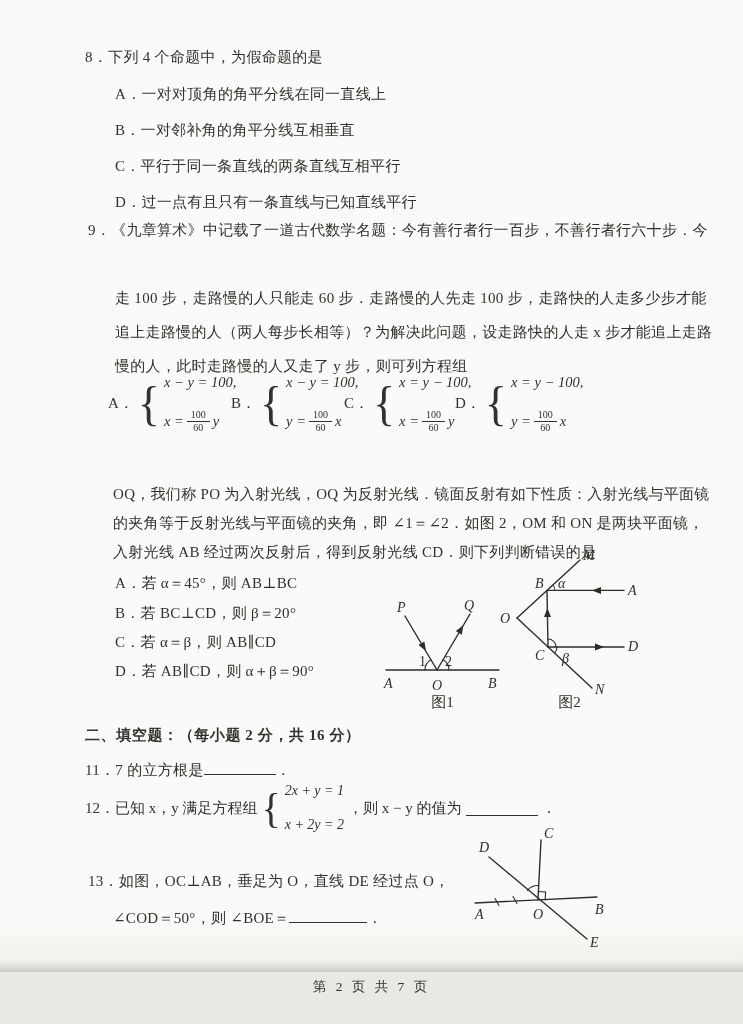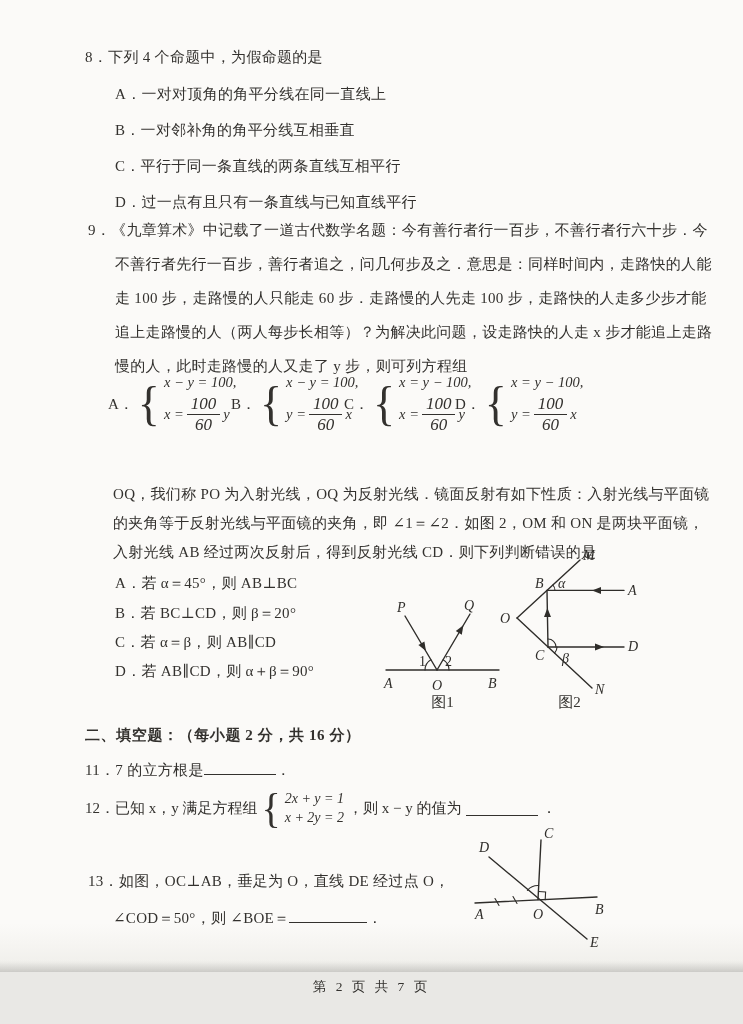--- a/index.html
+++ b/index.html
@@ -11,24 +11,24 @@
   }
   .page::after{content:"";position:absolute;left:0;right:0;bottom:0;height:12px;
     background:linear-gradient(180deg,rgba(0,0,0,0),rgba(0,0,0,.08));pointer-events:none;}
   .t{position:absolute;font-size:15px;white-space:nowrap;letter-spacing:.3px;line-height:1.25;}
   .bold{font-weight:bold;letter-spacing:.6px;}
   .math{font-style:italic;}
   .sys{position:absolute;display:flex;align-items:center;gap:4px;}
   .olabel{font-size:15px;}
   .brace{font-size:46px;font-weight:400;line-height:.9;transform:scaleY(1.05);display:inline-block;}
   .brace2{font-size:40px;font-weight:400;line-height:.9;transform:scaleY(1.05);display:inline-block;}
-  .stack{display:flex;flex-direction:column;justify-content:center;gap:3px;}
+  .stack{display:flex;flex-direction:column;justify-content:center;gap:18px;}
   .eq{font-size:14.5px;}
   .eqrow{display:flex;align-items:center;gap:3px;font-size:14.5px;}
-  .frac{display:inline-flex;flex-direction:column;align-items:center;font-size:17px;line-height:1.15;font-style:italic;text-align:center;}
+  .frac{display:inline-flex;flex-direction:column;align-items:center;font-size:10px;line-height:1.15;text-align:center;}
   .frac .num{border-bottom:1.2px solid #33312e;padding:0 4px;}
   .blank{display:inline-block;border-bottom:1.2px solid #33312e;height:14px;vertical-align:baseline;}
   .cap{position:absolute;font-size:15px;text-align:center;}
   .q12row{position:absolute;display:flex;align-items:center;gap:4px;font-size:15px;}
   .q12row .eqs{font-size:14px;font-style:italic;}
   .fig{position:absolute;}
   svg text{font-family:"Liberation Serif","DejaVu Serif",serif;font-size:14px;fill:#2f2d2a;font-style:normal;}
   svg .it{font-style:italic;}
   svg line,svg path,svg polyline{stroke:#2f2d2a;stroke-width:1.4;fill:none;stroke-linecap:round;}
   svg .thin{stroke-width:1.1;}
@@ -40,21 +40,20 @@
 
 <div class="page">
 
   <div class="t" style="left:85px;top:48px">8．下列 4 个命题中，为假命题的是</div>
   <div class="t" style="left:115px;top:85px">A．一对对顶角的角平分线在同一直线上</div>
   <div class="t" style="left:115px;top:121px">B．一对邻补角的角平分线互相垂直</div>
   <div class="t" style="left:115px;top:157px">C．平行于同一条直线的两条直线互相平行</div>
   <div class="t" style="left:115px;top:193px">D．过一点有且只有一条直线与已知直线平行</div>
 
   <div class="t" style="left:88px;top:221px">9．《九章算术》中记载了一道古代数学名题：今有善行者行一百步，不善行者行六十步．今</div>
-  <div class="t" style="left:115px;top:255px">不善行者先行一百步，善行者追之，问几何步及之．意思是：同样时间内，走路快的人能</div>
   <div class="t" style="left:115px;top:289px">走 100 步，走路慢的人只能走 60 步．走路慢的人先走 100 步，走路快的人走多少步才能</div>
   <div class="t" style="left:115px;top:323px">追上走路慢的人（两人每步长相等）？为解决此问题，设走路快的人走 x 步才能追上走路</div>
   <div class="t" style="left:115px;top:357px">慢的人，此时走路慢的人又走了 y 步，则可列方程组</div>
 
   <div class="sys" style="left:108px;top:374px">
     <span class="olabel">A．</span>
     <span class="brace">{</span>
     <span class="stack">
       <span class="eq math">x − y = 100,</span>
       <span class="eqrow">

